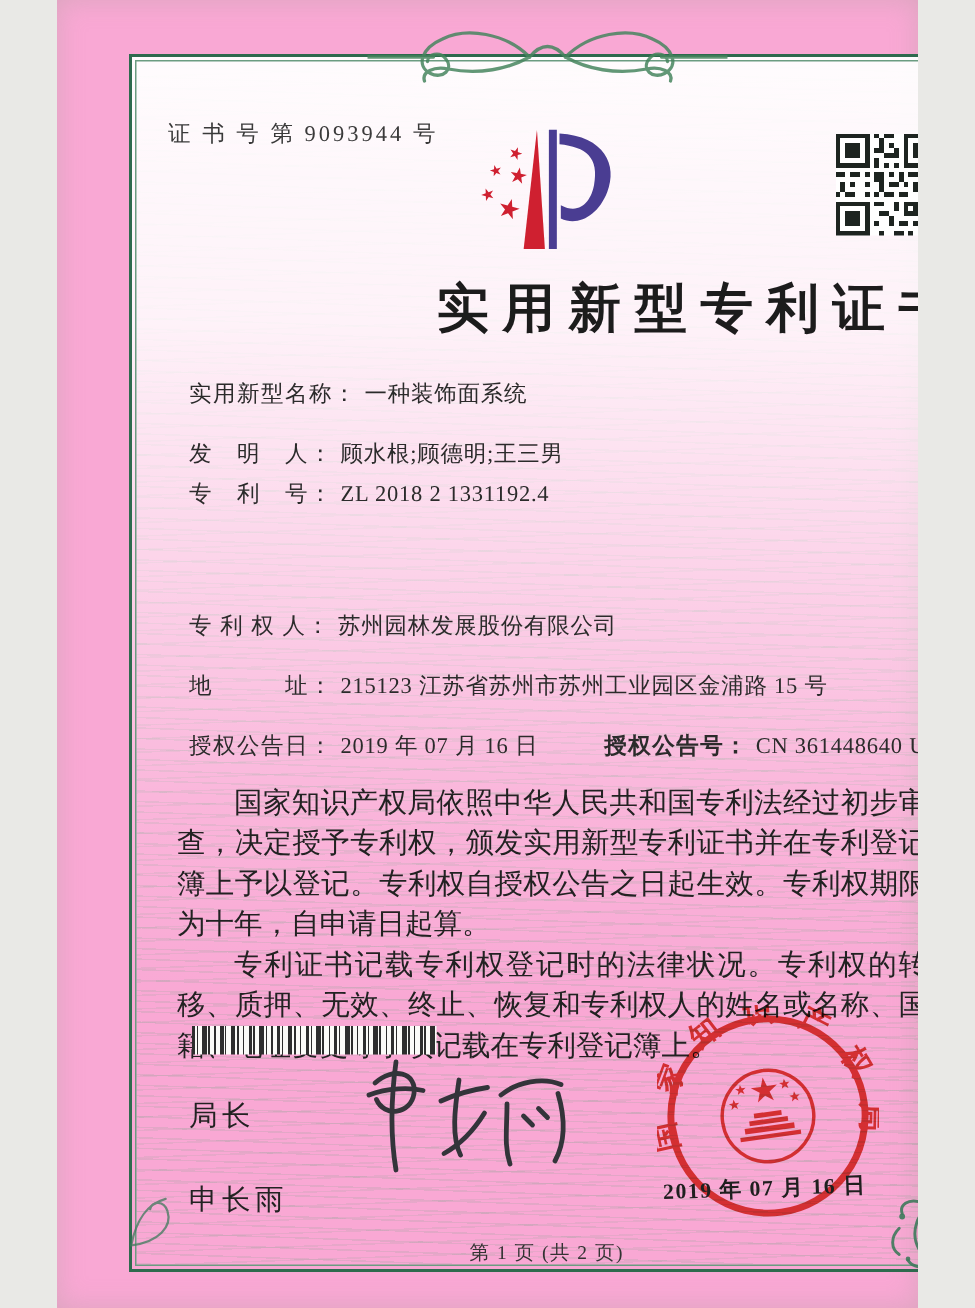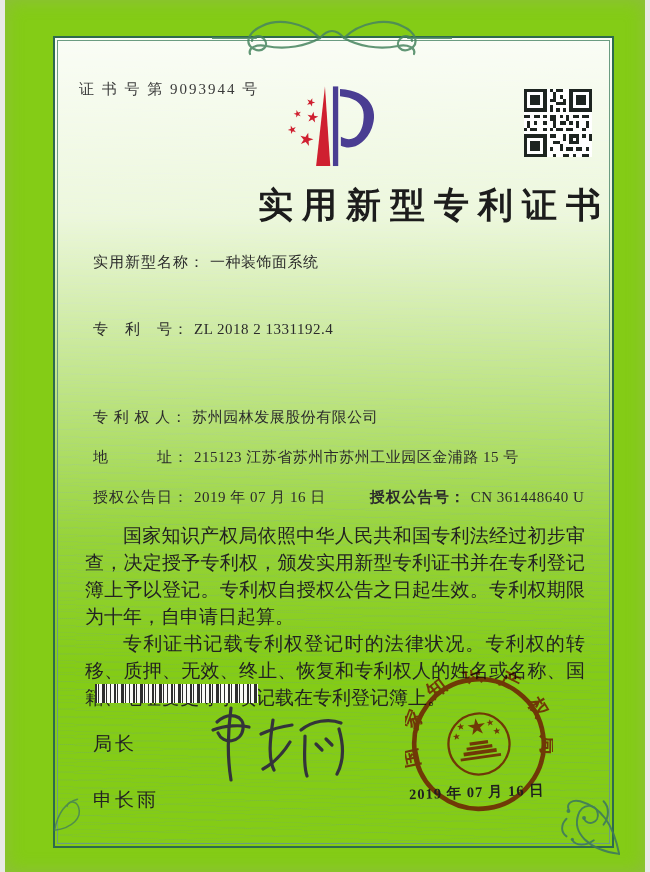--- a/index.html
+++ b/index.html
@@ -1,16 +1,16 @@
 <!DOCTYPE html>
 <html><head>
 <meta charset="utf-8">
 <style>
   html,body{margin:0;padding:0;background:#e9e9e6;}
-  .page{position:relative;width:640px;height:872px;margin:0 auto;background:#84cc16;
+  .page{position:relative;width:574px;height:872px;margin:0 auto;background:#f9a8d4;
         font-family:"Liberation Serif","DejaVu Serif",serif;color:#2b2b2b;overflow:hidden;
         box-shadow:inset 0 0 18px rgba(160,160,150,.35);}
   
   .frame{position:absolute;left:48px;top:36px;width:557px;height:808px;border:2px solid #2e6a4e;}
   .frame-inner{position:absolute;inset:2px;border:1px solid #6b9c81;}
   .guilloche{position:absolute;inset:3px;background:
       repeating-linear-gradient(2deg, rgba(108,163,128,.16) 0 1px, rgba(0,0,0,0) 1px 7px),
       repeating-linear-gradient(-2deg, rgba(108,163,128,.13) 0 1px, rgba(0,0,0,0) 1px 9px);}
   .fade{position:absolute;inset:0;background:linear-gradient(180deg,
       rgba(255,255,255,.96) 0%, rgba(255,255,255,.85) 22%, rgba(255,255,255,.5) 42%,
@@ -146,20 +146,23 @@
           <rect x="18" y="20" width="2" height="1"></rect>
       </g>
     </svg>
   </div>
 
   <div class="abs title">实用新型专利证书</div>
 
   <div class="abs row" style="top:253px">
     <span class="lbl">实用新型名称：</span><span class="val">一种装饰面系统</span>
   </div>
+  <div class="abs row" style="top:293px">
+    <span class="lbl">发　明　人：</span><span class="val">顾水根;顾德明;王三男</span>
+  </div>
   <div class="abs row" style="top:320px">
     <span class="lbl">专　利　号：</span><span class="val">ZL 2018 2 1331192.4</span>
   </div>
   <div class="abs row" style="top:408px">
     <span class="lbl">专 利 权 人：</span><span class="val">苏州园林发展股份有限公司</span>
   </div>
   <div class="abs row" style="top:448px">
     <span class="lbl">地　　　址：</span><span class="val">215123 江苏省苏州市苏州工业园区金浦路 15 号</span>
   </div>
   <div class="abs row" style="top:488px">
@@ -241,14 +244,15 @@
 
   <div class="abs" style="left:46px;top:776px;width:46px;height:58px;transform:scaleX(-1)">
     <svg width="46" height="58" viewBox="0 0 80 100">
       <g fill="none" stroke="#3f7a5c" stroke-width="2.6" stroke-linecap="round" opacity=".75">
         <path d="M74,94 C42,90 26,72 32,54 C36,42 50,42 52,52"></path>
         <path d="M74,94 C68,64 56,46 34,40"></path>
       </g>
     </svg>
   </div>
 
+  <div class="abs footer">第 1 页 (共 2 页)</div>
 
 </div>
 
 </body></html>

